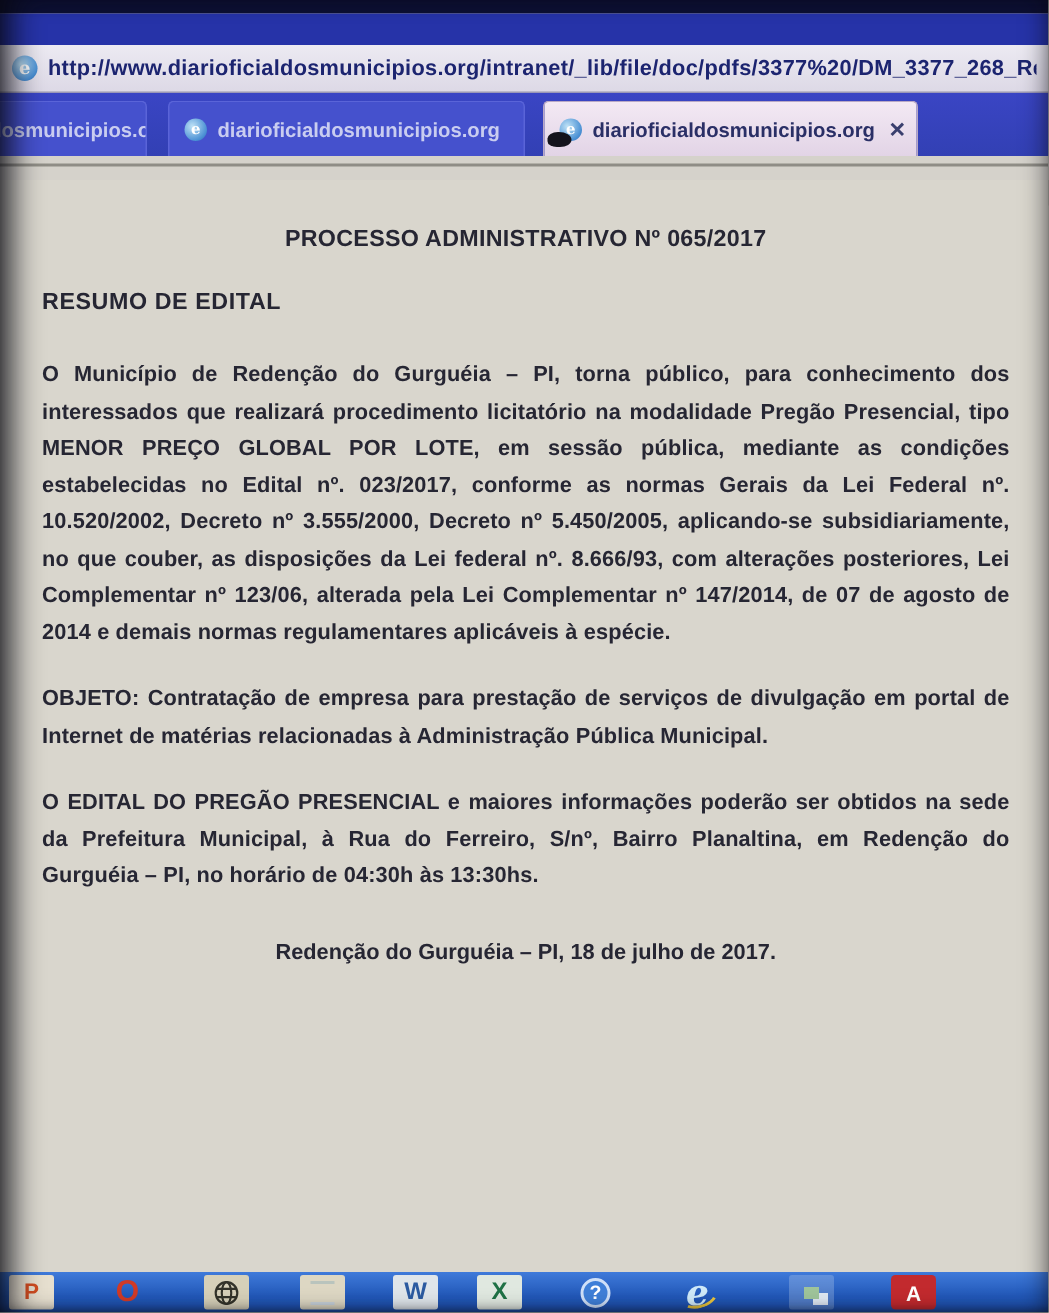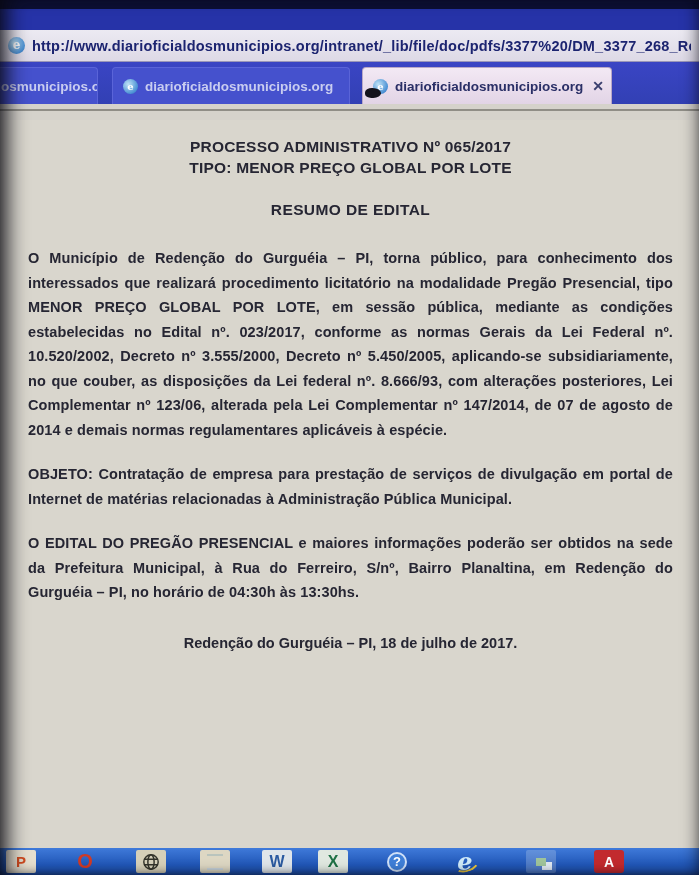--- a/index.html
+++ b/index.html
@@ -55,27 +55,27 @@
   }
   .chrome-bottom::after{
     content:""; position:absolute; left:0; top:5px; width:699px; height:2px; background:#8f8d86;
   }
   .cursor-artifact{
     position:absolute; left:365px; top:88px; width:16px; height:10px;
     background:#14141c; border-radius:50% 60% 55% 45%; z-index:3;
   }
   
   .document{
-    position:absolute; left:0; top:124px; width:699px; height:728px;
+    position:absolute; left:0; top:137px; width:699px; height:728px;
     background:#d9d6cd; color:#262633; padding:12px 26px 0 28px;
     font-weight:bold;
   }
   .doc-title{ text-align:center; font-size:15.5px; line-height:21px; letter-spacing:.2px; }
   .doc-title span{ display:block; }
-  .doc-subtitle{ text-align:center; font-size:15.5px; margin-top:23px; letter-spacing:.4px; }
+  .doc-subtitle{ text-align:left; font-size:15.5px; margin-top:23px; letter-spacing:.4px; }
   .para{ text-align:justify; font-size:14.5px; line-height:24.5px; margin-top:20px; letter-spacing:.1px; }
   .para.first{ margin-top:27px; }
   .doc-date{ text-align:center; font-size:14.5px; margin-top:30px; }
   
   .taskbar{
     position:absolute; left:0; top:848px; width:699px; height:27px;
     background:linear-gradient(#3f7ada,#2258b8 60%, #1e4ea8);
   }
   .tb-icon{
     position:absolute; top:2px; width:30px; height:23px;
@@ -142,21 +142,20 @@
       <span class="tab-close">✕</span>
     </div>
   </div>
 
   <div class="chrome-bottom"></div>
   <div class="cursor-artifact"></div>
 
   <div class="document">
     <div class="doc-title">
       <span>PROCESSO ADMINISTRATIVO Nº 065/2017</span>
-      <span>TIPO: MENOR PREÇO GLOBAL POR LOTE</span>
     </div>
     <div class="doc-subtitle">RESUMO DE EDITAL</div>
 
     <p class="para first">O Município de Redenção do Gurguéia – PI, torna público, para conhecimento dos interessados que realizará procedimento licitatório na modalidade Pregão Presencial, tipo MENOR PREÇO GLOBAL POR LOTE, em sessão pública, mediante as condições estabelecidas no Edital nº. 023/2017, conforme as normas Gerais da Lei Federal nº. 10.520/2002, Decreto nº 3.555/2000, Decreto nº 5.450/2005, aplicando-se subsidiariamente, no que couber, as disposições da Lei federal nº. 8.666/93, com alterações posteriores, Lei Complementar nº 123/06, alterada pela Lei Complementar nº 147/2014, de 07 de agosto de 2014 e demais normas regulamentares aplicáveis à espécie.</p>
     <p class="para">OBJETO: Contratação de empresa para prestação de serviços de divulgação em portal de Internet de matérias relacionadas à Administração Pública Municipal.</p>
     <p class="para">O EDITAL DO PREGÃO PRESENCIAL e maiores informações poderão ser obtidos na sede da Prefeitura Municipal, à Rua do Ferreiro, S/nº, Bairro Planaltina, em Redenção do Gurguéia – PI, no horário de 04:30h às 13:30hs.</p>
 
     <div class="doc-date">Redenção do Gurguéia – PI, 18 de julho de 2017.</div>
 
   </div>

